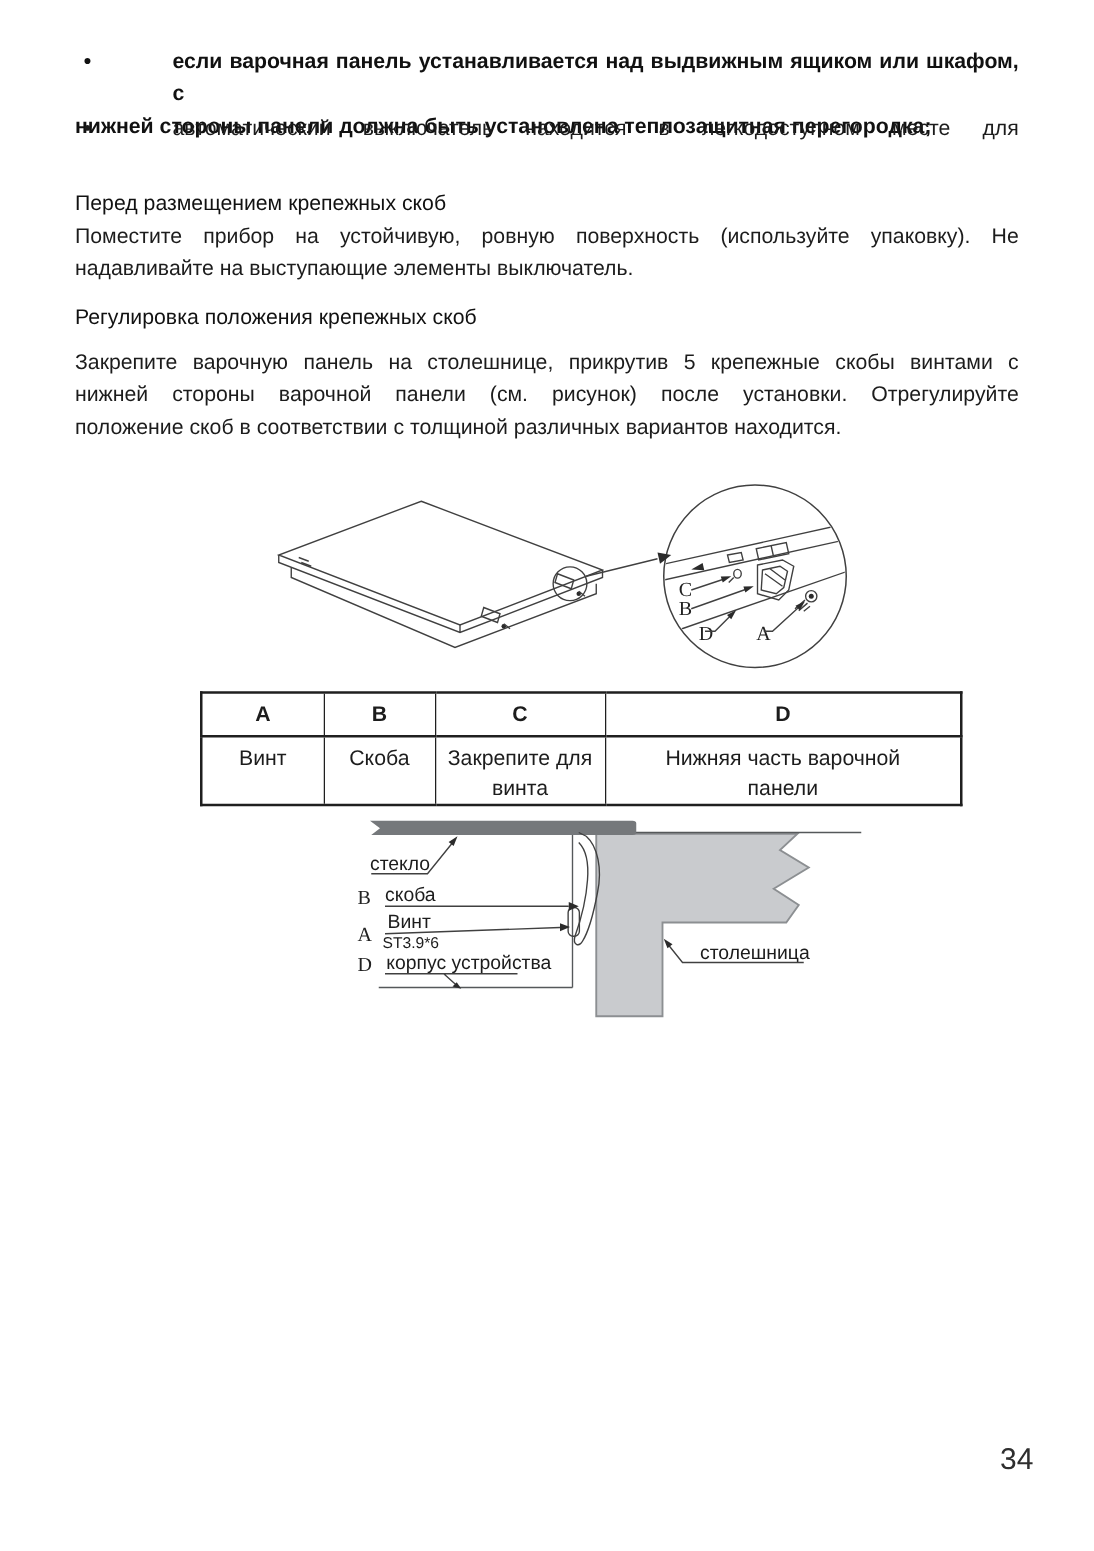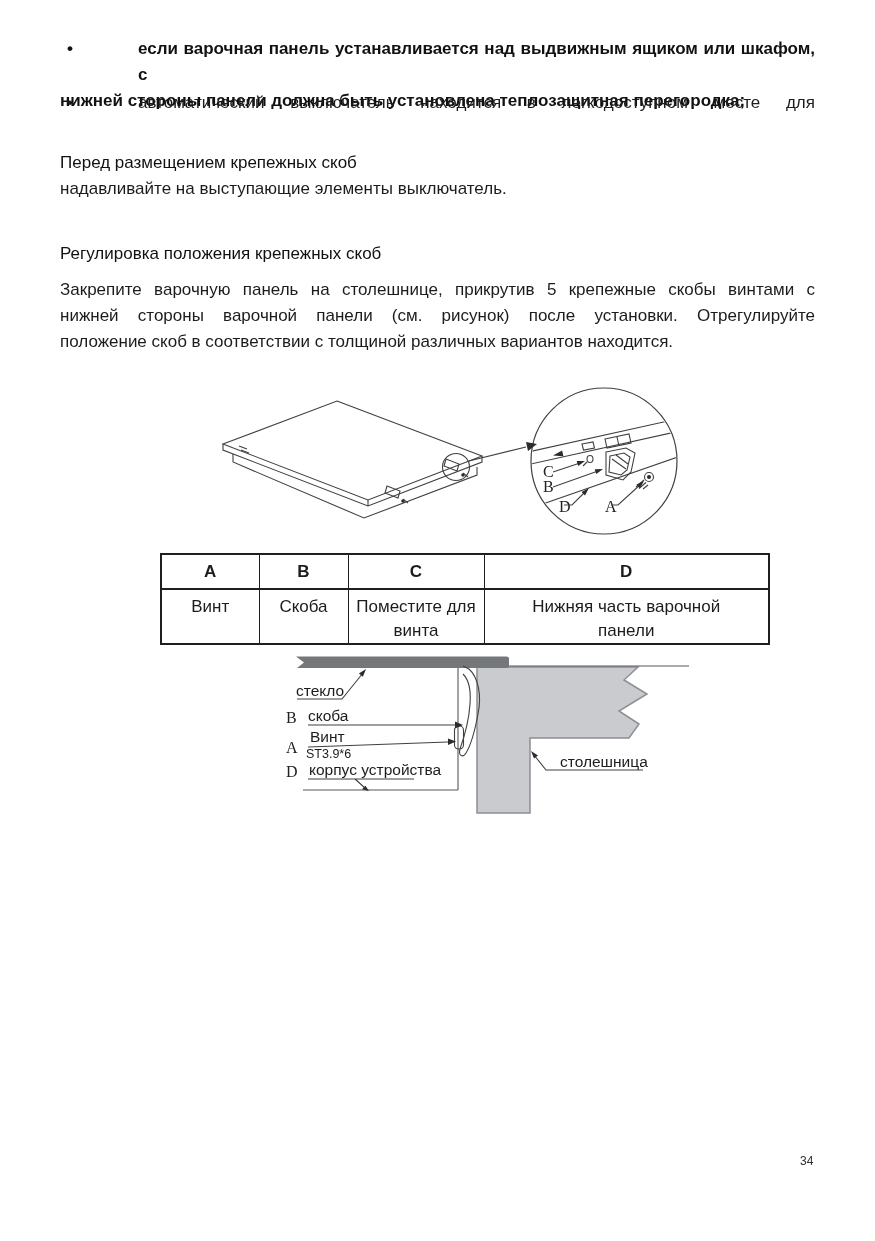--- a/index.html
+++ b/index.html
@@ -25,40 +25,41 @@
   .legend-table tr.body td { border-bottom:2px solid #1f1f1f; }
 
   svg { position:absolute; overflow:visible; }
   .ln { stroke:#404040; stroke-width:1.1; fill:none; }
   .lnthin { stroke:#55585a; stroke-width:1.1; fill:none; }
   .arr { fill:#2b2b2b; stroke:none; }
   .serifL { font-family:"Liberation Serif",serif; font-size:16px; fill:#222; }
   .sansL { font-family:"Liberation Sans",sans-serif; font-size:15.5px; fill:#1c1c1c; }
   .sansS { font-family:"Liberation Sans",sans-serif; font-size:12.5px; fill:#1c1c1c; }
 
-  .pagenum { position:absolute; left:800px; top:1154px; font-size:12px; color:#2e2e2e; }
+  .pagenum { position:absolute; left:800px; top:1154px; font-size:24px; color:#2e2e2e; }
 </style>
 </head>
 <body>
 
 <div class="page">
 
   <div class="txt" style="top:36px;">
     <span class="marker bold">•</span>
     <div class="line jline indent bold">если варочная панель устанавливается над выдвижным ящиком или шкафом, с</div>
     <div class="line bold">нижней стороны панели должна быть установлена теплозащитная перегородка;</div>
   </div>
 
   <div class="txt" style="top:90px;">
     <span class="marker">•</span>
     <div class="line jline indent">автоматический выключатель находится в легкодоступном месте для</div>
   </div>
 
   <div class="txt heading" style="top:150px;">Перед размещением крепежных скоб</div>
   <div class="txt" style="top:176px;">
+    <div class="line jline">Поместите прибор на устойчивую, ровную поверхность (используйте упаковку). Не</div>
     <div class="line">надавливайте на выступающие элементы выключатель.</div>
   </div>
 
   <div class="txt heading" style="top:241px;">Регулировка положения крепежных скоб</div>
   <div class="txt" style="top:277px;">
     <div class="line jline">Закрепите варочную панель на столешнице, прикрутив 5 крепежные скобы винтами с</div>
     <div class="line jline">нижней стороны варочной панели (см. рисунок) после установки. Отрегулируйте</div>
     <div class="line">положение скоб в соответствии с толщиной различных вариантов находится.</div>
   </div>
 
@@ -132,21 +133,21 @@
     <tbody>
         <tr class="hdr">
       <td class="c0">A</td>
       <td class="c1">B</td>
       <td class="c2">C</td>
       <td class="c3">D</td>
     </tr>
     <tr class="body">
       <td class="c0">Винт</td>
       <td class="c1">Скоба</td>
-      <td class="c2">Поместите для
+      <td class="c2">Закрепите для
 винта</td>
       <td class="c3">Нижняя часть варочной
 панели</td>
     </tr>
   </tbody>
     </table>
 
   <svg style="left:280px; top:648px;" width="420" height="200" viewBox="280 648 420 200">
 
     <path d="M477,667 L638,667 L624,680 L647,694 L619,711 L639,724 L629,738 L530,738 L530,813 L477,813 Z" stroke-width="1.5" stroke="#8c8f92" fill="#c9cbce"></path>

